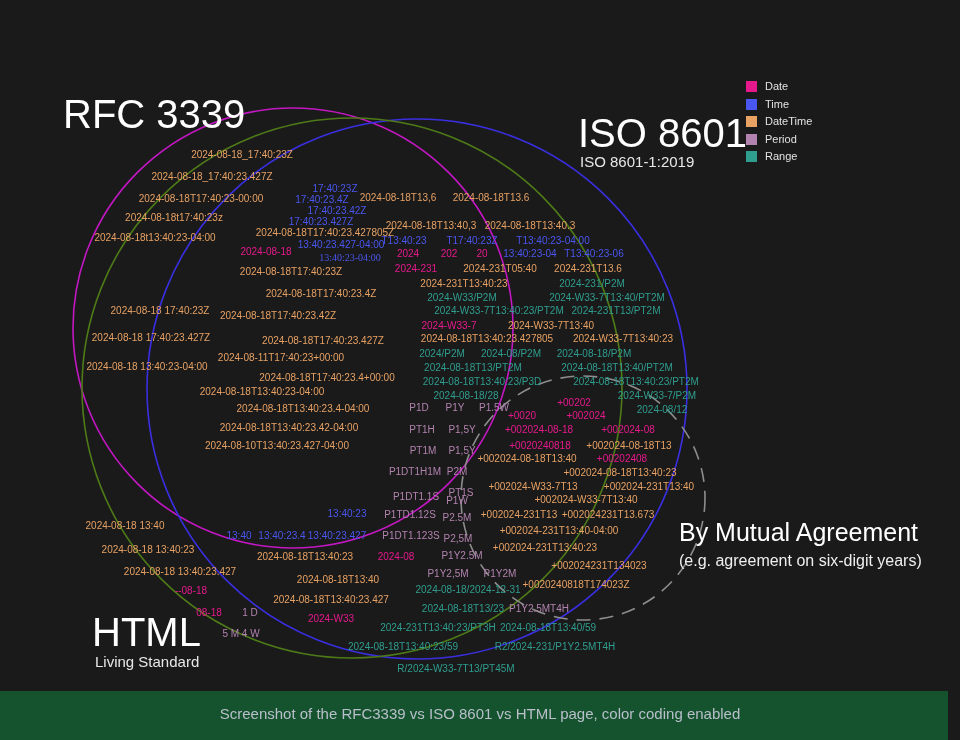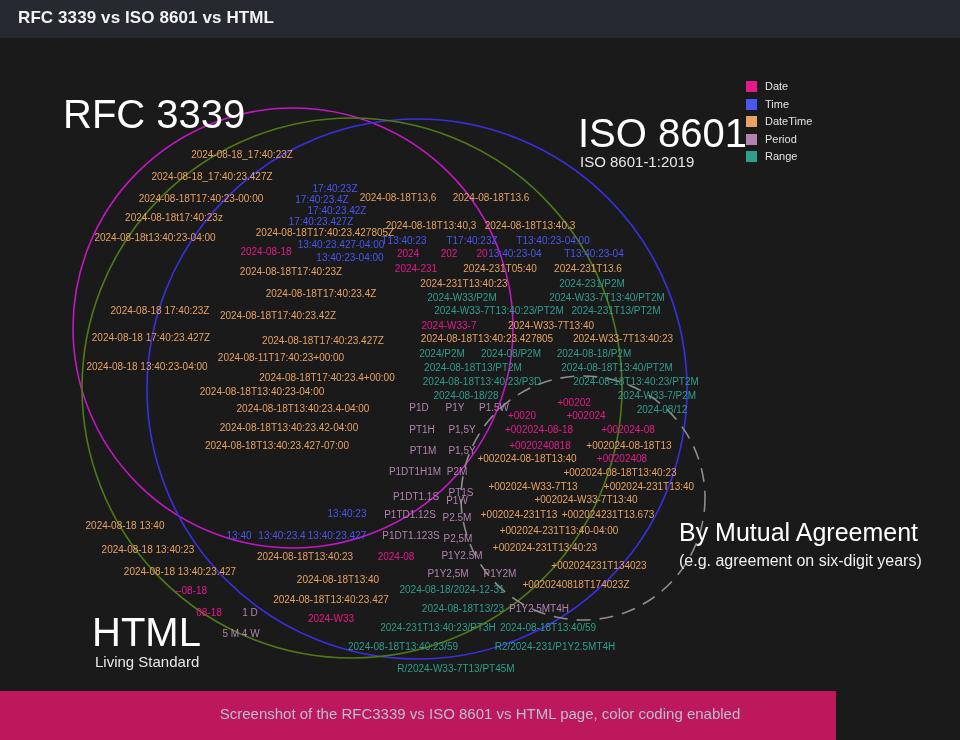--- a/index.html
+++ b/index.html
@@ -8,21 +8,21 @@
 
   
   .header{position:absolute;left:0;top:0;width:960px;height:38px;background:#262930;}
   .header-title{position:absolute;left:18px;top:8px;font-size:17px;font-weight:bold;
      color:#f2f2f2;letter-spacing:.1px;}
 
   
   .stage{position:absolute;left:0;top:38px;width:960px;height:653px;background:#1a1a1a;overflow:hidden;}
 
   
-  .footer{position:absolute;left:0;top:691px;width:836px;height:49px;background:#be185d;}
+  .footer{position:absolute;left:0;top:691px;width:948px;height:49px;background:#14532d;}
   .footer-caption{position:absolute;left:0;top:14px;width:960px;text-align:center;
      font-size:15px;color:#b9bfcb;}
 
   
   .venn-svg{position:absolute;left:0;top:0;width:960px;height:653px;}
 
   
   .set-title{position:absolute;color:#fff;font-weight:normal;white-space:nowrap;}
   #title-rfc{left:63px;top:54px;font-size:40px;}
   #title-iso{left:578px;top:73px;font-size:40px;}
@@ -40,23 +40,20 @@
 
   
   .token{position:absolute;white-space:nowrap;font-size:10px;line-height:11px;
      transform:translate(-50%,-50%);}
 </style>
 </head>
 <body>
 
 <div id="root">
 
-  <div class="header">
-    <div class="header-title">RFC 3339 vs ISO 8601 vs HTML</div>
-  </div>
 
   <div class="stage">
 
     <svg class="venn-svg" viewBox="0 0 960 653" xmlns="http://www.w3.org/2000/svg">
 
       <circle cx="293" cy="290" r="220" fill="none" stroke="#c317c3" stroke-width="1.6"></circle>
 
       <circle cx="417" cy="351" r="270" fill="none" stroke="#3a2fe0" stroke-width="1.6"></circle>
 
       <circle cx="352" cy="350" r="270" fill="none" stroke="#4e7a18" stroke-width="1.6"></circle>
@@ -100,32 +97,32 @@
         <div class="token" style="left: 212px; top: 138px; color: rgb(232, 162, 100);">2024-08-18_17:40:23.427Z</div>
         <div class="token" style="left: 201px; top: 160px; color: rgb(232, 162, 100);">2024-08-18T17:40:23-00:00</div>
         <div class="token" style="left: 174px; top: 179px; color: rgb(232, 162, 100);">2024-08-18t17:40:23z</div>
         <div class="token" style="left: 155px; top: 199px; color: rgb(232, 162, 100);">2024-08-18t13:40:23-04:00</div>
         <div class="token" style="left: 335px; top: 150px; color: rgb(74, 86, 240);">17:40:23Z</div>
         <div class="token" style="left: 322px; top: 161px; color: rgb(74, 86, 240);">17:40:23.4Z</div>
         <div class="token" style="left: 337px; top: 172px; color: rgb(74, 86, 240);">17:40:23.42Z</div>
         <div class="token" style="left: 321px; top: 183px; color: rgb(74, 86, 240);">17:40:23.427Z</div>
         <div class="token" style="left: 325px; top: 194px; color: rgb(232, 162, 100);">2024-08-18T17:40:23.427805Z</div>
         <div class="token" style="left: 341px; top: 206px; color: rgb(74, 86, 240);">13:40:23.427-04:00</div>
-        <div class="token" style="left: 350px; top: 219px; color: rgb(74, 86, 240);">13:40:23-04:00</div>
+        <div class="token" style="left: 350px; top: 219px; color: rgb(74, 86, 240); font-family: Liberation Serif, serif;">13:40:23-04:00</div>
         <div class="token" style="left: 266px; top: 213px; color: rgb(230, 25, 140);">2024-08-18</div>
         <div class="token" style="left: 291px; top: 233px; color: rgb(232, 162, 100);">2024-08-18T17:40:23Z</div>
         <div class="token" style="left: 321px; top: 255px; color: rgb(232, 162, 100);">2024-08-18T17:40:23.4Z</div>
         <div class="token" style="left: 278px; top: 277px; color: rgb(232, 162, 100);">2024-08-18T17:40:23.42Z</div>
         <div class="token" style="left: 323px; top: 302px; color: rgb(232, 162, 100);">2024-08-18T17:40:23.427Z</div>
         <div class="token" style="left: 281px; top: 319px; color: rgb(232, 162, 100);">2024-08-11T17:40:23+00:00</div>
         <div class="token" style="left: 327px; top: 339px; color: rgb(232, 162, 100);">2024-08-18T17:40:23.4+00:00</div>
         <div class="token" style="left: 262px; top: 353px; color: rgb(232, 162, 100);">2024-08-18T13:40:23-04:00</div>
         <div class="token" style="left: 303px; top: 370px; color: rgb(232, 162, 100);">2024-08-18T13:40:23.4-04:00</div>
         <div class="token" style="left: 289px; top: 389px; color: rgb(232, 162, 100);">2024-08-18T13:40:23.42-04:00</div>
-        <div class="token" style="left: 277px; top: 407px; color: rgb(232, 162, 100);">2024-08-18T13:40:23.427-07:00</div>
+        <div class="token" style="left: 277px; top: 407px; color: rgb(232, 162, 100);">2024-08-10T13:40:23.427-04:00</div>
         <div class="token" style="left: 160px; top: 272px; color: rgb(232, 162, 100);">2024-08-18 17:40:23Z</div>
         <div class="token" style="left: 151px; top: 299px; color: rgb(232, 162, 100);">2024-08-18 17:40:23.427Z</div>
         <div class="token" style="left: 147px; top: 328px; color: rgb(232, 162, 100);">2024-08-18 13:40:23-04:00</div>
         <div class="token" style="left: 125px; top: 487px; color: rgb(232, 162, 100);">2024-08-18 13:40</div>
         <div class="token" style="left: 148px; top: 511px; color: rgb(232, 162, 100);">2024-08-18 13:40:23</div>
         <div class="token" style="left: 180px; top: 533px; color: rgb(232, 162, 100);">2024-08-18 13:40:23.427</div>
         <div class="token" style="left: 191px; top: 552px; color: rgb(230, 25, 140);">--08-18</div>
         <div class="token" style="left: 209px; top: 574px; color: rgb(230, 25, 140);">08-18</div>
         <div class="token" style="left: 250px; top: 574px; color: rgb(179, 131, 176);">1 D</div>
         <div class="token" style="left: 241px; top: 595px; color: rgb(179, 131, 176);">5 M 4 W</div>
@@ -141,22 +138,22 @@
         <div class="token" style="left: 398px; top: 159px; color: rgb(232, 162, 100);">2024-08-18T13,6</div>
         <div class="token" style="left: 491px; top: 159px; color: rgb(232, 162, 100);">2024-08-18T13.6</div>
         <div class="token" style="left: 415px; top: 187px; color: rgb(232, 162, 100); margin-left: 16px;">2024-08-18T13:40,3</div>
         <div class="token" style="left: 530px; top: 187px; color: rgb(232, 162, 100);">2024-08-18T13:40.3</div>
         <div class="token" style="left: 404px; top: 202px; color: rgb(74, 86, 240);">T13:40:23</div>
         <div class="token" style="left: 472px; top: 202px; color: rgb(74, 86, 240);">T17:40:23Z</div>
         <div class="token" style="left: 553px; top: 202px; color: rgb(74, 86, 240);">T13:40:23-04:00</div>
         <div class="token" style="left: 408px; top: 215px; color: rgb(230, 25, 140);">2024</div>
         <div class="token" style="left: 449px; top: 215px; color: rgb(230, 25, 140);">202</div>
         <div class="token" style="left: 482px; top: 215px; color: rgb(230, 25, 140);">20</div>
-        <div class="token" style="left: 512px; top: 215px; color: rgb(74, 86, 240); padding-left: 6px;">13:40:23-04</div>
-        <div class="token" style="left: 594px; top: 215px; color: rgb(74, 86, 240);">T13:40:23-04</div>
+        <div class="token" style="left: 527px; top: 215px; color: rgb(74, 86, 240); padding-left: 6px;">13:40:23-04</div>
+        <div class="token" style="left: 594px; top: 215px; color: rgb(74, 86, 240);">T13:40:23-06</div>
         <div class="token" style="left: 416px; top: 230px; color: rgb(230, 25, 140);">2024-231</div>
         <div class="token" style="left: 500px; top: 230px; color: rgb(232, 162, 100);">2024-231T05:40</div>
         <div class="token" style="left: 588px; top: 230px; color: rgb(232, 162, 100);">2024-231T13.6</div>
         <div class="token" style="left: 464px; top: 245px; color: rgb(232, 162, 100);">2024-231T13:40:23</div>
         <div class="token" style="left: 592px; top: 245px; color: rgb(47, 158, 143);">2024-231/P2M</div>
         <div class="token" style="left: 462px; top: 259px; color: rgb(47, 158, 143);">2024-W33/P2M</div>
         <div class="token" style="left: 607px; top: 259px; color: rgb(47, 158, 143);">2024-W33-7T13:40/PT2M</div>
         <div class="token" style="left: 499px; top: 272px; color: rgb(47, 158, 143);">2024-W33-7T13:40:23/PT2M</div>
         <div class="token" style="left: 616px; top: 272px; color: rgb(47, 158, 143);">2024-231T13/PT2M</div>
         <div class="token" style="left: 449px; top: 287px; color: rgb(230, 25, 140);">2024-W33-7</div>
@@ -204,21 +201,21 @@
         <div class="token" style="left: 620px; top: 434px; color: rgb(232, 162, 100);">+002024-08-18T13:40:23</div>
         <div class="token" style="left: 533px; top: 448px; color: rgb(232, 162, 100);">+002024-W33-7T13</div>
         <div class="token" style="left: 649px; top: 448px; color: rgb(232, 162, 100);">+002024-231T13:40</div>
         <div class="token" style="left: 586px; top: 461px; color: rgb(232, 162, 100);">+002024-W33-7T13:40</div>
         <div class="token" style="left: 519px; top: 476px; color: rgb(232, 162, 100);">+002024-231T13</div>
         <div class="token" style="left: 608px; top: 476px; color: rgb(232, 162, 100);">+002024231T13.673</div>
         <div class="token" style="left: 559px; top: 492px; color: rgb(232, 162, 100);">+002024-231T13:40-04:00</div>
         <div class="token" style="left: 545px; top: 509px; color: rgb(232, 162, 100);">+002024-231T13:40:23</div>
         <div class="token" style="left: 599px; top: 527px; color: rgb(232, 162, 100);">+002024231T134023</div>
         <div class="token" style="left: 576px; top: 546px; color: rgb(232, 162, 100);">+0020240818T174023Z</div>
-        <div class="token" style="left: 452px; top: 551px; color: rgb(47, 158, 143); text-align: right;">2024-08-18/2024-12-31</div>
+        <div class="token" style="left: 468px; top: 551px; color: rgb(47, 158, 143); text-align: right;">2024-08-18/2024-12-31</div>
         <div class="token" style="left: 463px; top: 570px; color: rgb(47, 158, 143);">2024-08-18T13/23</div>
         <div class="token" style="left: 525px; top: 570px; color: rgb(179, 131, 176); padding-left: 28px;">P1Y2.5MT4H</div>
         <div class="token" style="left: 438px; top: 589px; color: rgb(47, 158, 143);">2024-231T13:40:23/PT3H</div>
         <div class="token" style="left: 548px; top: 589px; color: rgb(47, 158, 143);">2024-08-18T13:40/59</div>
         <div class="token" style="left: 403px; top: 608px; color: rgb(47, 158, 143);">2024-08-18T13:40:23/59</div>
         <div class="token" style="left: 555px; top: 608px; color: rgb(47, 158, 143);">R2/2024-231/P1Y2.5MT4H</div>
         <div class="token" style="left: 456px; top: 630px; color: rgb(47, 158, 143);">R/2024-W33-7T13/PT45M</div>
       </div>
   </div>
 

